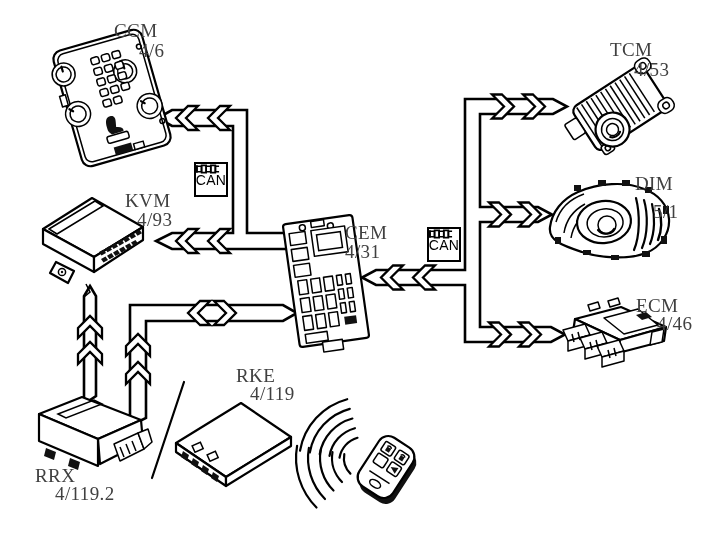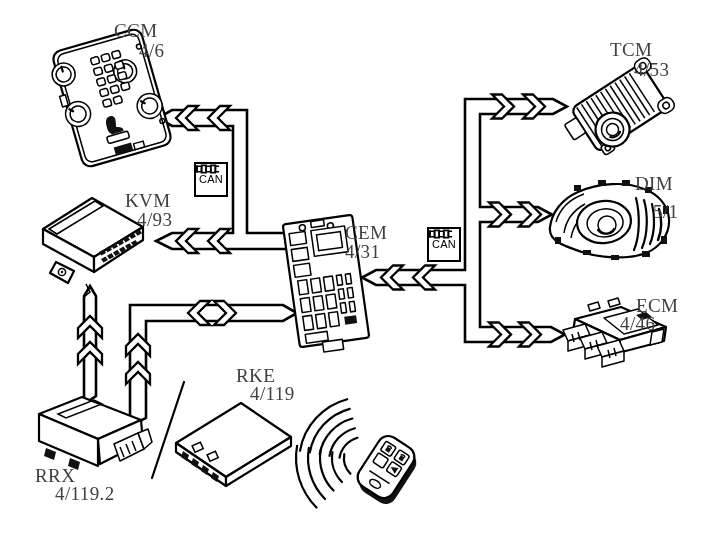--- a/index.html
+++ b/index.html
@@ -4,21 +4,21 @@
 <style>
   html,body{margin:0;padding:0;background:#fff;}
   .stage{position:relative;width:712px;height:534px;background:#fff;overflow:hidden;
          font-family:"Liberation Sans",sans-serif;}
   .stage svg{position:absolute;left:0;top:0;}
   .lbl{position:absolute;font-size:19px;line-height:1;color:#404040;white-space:nowrap;
        letter-spacing:.4px;font-family:Liberation Serif, serif;}
   .canbox{position:absolute;width:34px;height:35px;border:2px solid #000;background:#fff;
           box-sizing:border-box;display:flex;flex-direction:column;align-items:center;
           justify-content:center;}
-  .canbox .cantxt{font-size:11px;line-height:1;letter-spacing:.3px;color:#000;}
+  .canbox .cantxt{font-size:14px;line-height:1;letter-spacing:.3px;color:#000;}
   .pipe{fill:#fff;stroke:#000;stroke-width:2.6;stroke-linejoin:miter;}
   .chev{fill:#fff;stroke:#000;stroke-width:2.3;stroke-linejoin:miter;}
   .wh{fill:#fff;stroke:#000;stroke-width:2.2;stroke-linejoin:round;}
   .wh15{fill:#fff;stroke:#000;stroke-width:1.5;stroke-linejoin:round;}
   .ln{fill:none;stroke:#000;stroke-width:1.5;}
   .lnb{fill:none;stroke:#000;stroke-width:2.2;stroke-linecap:round;}
   .dk{fill:#111;stroke:none;}
   .wave{fill:none;stroke:#000;stroke-width:1.8;}
 </style>
 </head>
@@ -322,21 +322,21 @@
 <div class="lbl" style="left:345px;top:223px">CEM</div>
 <div class="lbl" style="left:345px;top:242px">4/31</div>
 
 <div class="lbl" style="left:610px;top:40px">TCM</div>
 <div class="lbl" style="left:634px;top:60px">4/53</div>
 
 <div class="lbl" style="left:635px;top:174px">DIM</div>
 <div class="lbl" style="left:653px;top:202px">5/1</div>
 
 <div class="lbl" style="left:636px;top:296px">ECM</div>
-<div class="lbl" style="left:620px;top:314px">4/46</div>
+<div class="lbl" style="left:657px;top:314px">4/46</div>
 
 <div class="lbl" style="left:35px;top:466px">RRX</div>
 <div class="lbl" style="left:55px;top:484px">4/119.2</div>
 
 <div class="lbl" style="left:236px;top:366px">RKE</div>
 <div class="lbl" style="left:250px;top:384px">4/119</div>
 
 <div class="canbox" style="left:194px;top:162px">
   <svg width="24" height="10" viewBox="0 0 26 10">
     <path class="wave" d="M1,9 V2 H6 V9 H11 V2 H16 V9 H21 V2 H25"></path>

